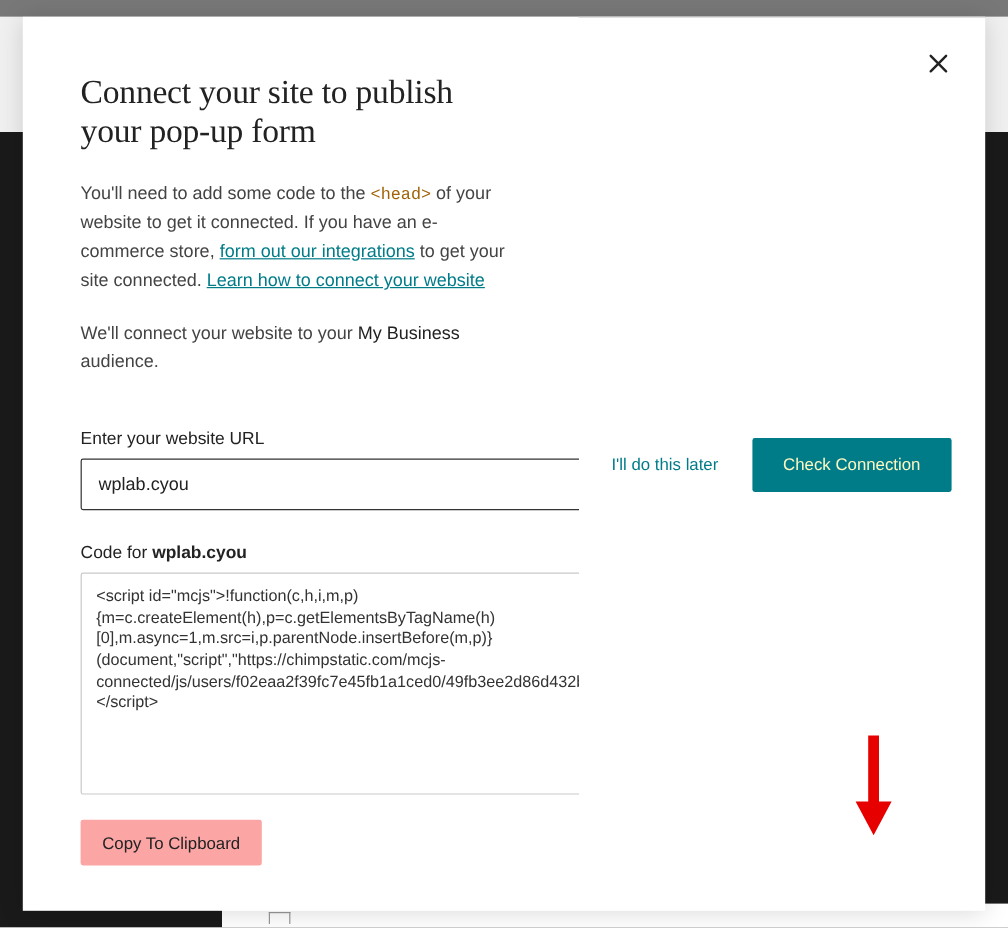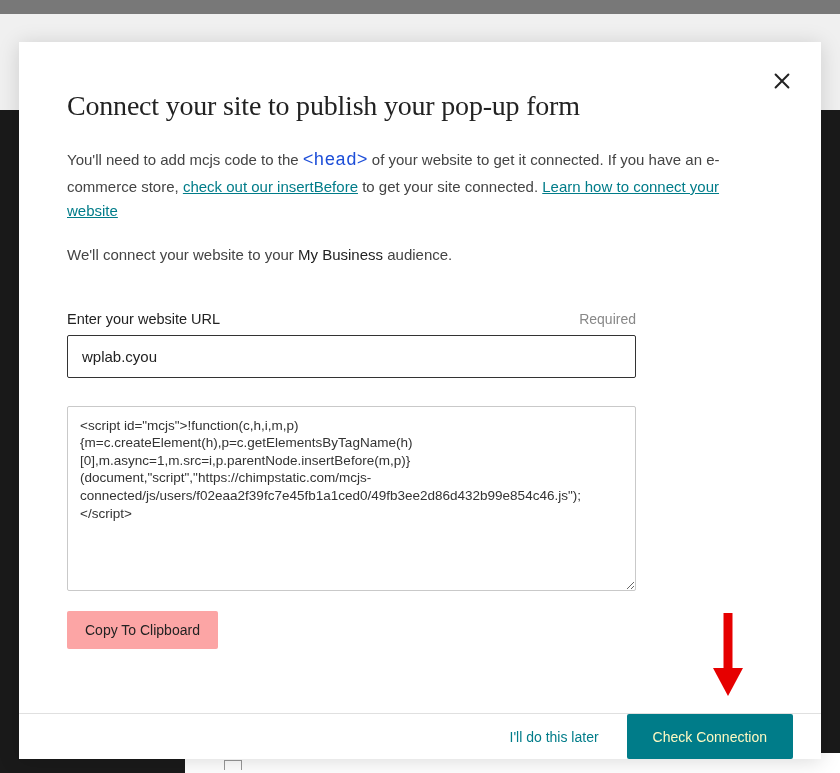--- a/index.html
+++ b/index.html
@@ -49,22 +49,21 @@
     }
     .modal {
       position: absolute;
       top: 14px;
       left: 19px;
       right: 19px;
       bottom: 14px;
       background: #fff;
       box-shadow: 0 2px 20px rgba(0,0,0,0.15);
       display: flex;
-      flex-direction: column;
-      margin-top: 28px;
+      flex-direction: row;
     }
     .modal-close {
       position: absolute;
       top: 28px;
       right: 28px;
       width: 22px;
       height: 22px;
       cursor: pointer;
       color: #222;
     }
@@ -86,22 +85,22 @@
       letter-spacing: -0.2px;
     }
     .intro-text {
       font-size: 15px;
       line-height: 1.6;
       color: #444;
       margin-bottom: 20px;
     }
     .intro-text .code-tag {
       font-family: "Courier New", Courier, monospace;
-      color: #1d4ed8;
-      font-size: 18px;
+      color: #a16207;
+      font-size: 14px;
     }
     .intro-text a {
       color: #007c89;
       text-decoration: underline;
     }
     .intro-text strong {
       font-weight: 400;
       color: #222;
     }
     .form-section {
@@ -220,36 +219,41 @@
   <div class="modal-close">
     <svg viewBox="0 0 24 24">
       <path d="M5 5 L19 19 M19 5 L5 19" stroke="#222" stroke-width="2.2" fill="none" stroke-linecap="round"></path>
     </svg>
   </div>
 
   <div class="modal-body">
     <h1 class="modal-title">Connect your site to publish your pop-up form</h1>
 
     <p class="intro-text">
-      <span>You'll need to add mcjs code to the </span><span class="code-tag">&lt;head&gt;</span><span> of your website to get it connected. If you have an e-commerce store, </span><a href="#">check out our insertBefore</a><span> to get your site connected. </span><a href="#">Learn how to connect your website</a>
+      <span>You'll need to add some code to the </span><span class="code-tag">&lt;head&gt;</span><span> of your website to get it connected. If you have an e-commerce store, </span><a href="#">form out our integrations</a><span> to get your site connected. </span><a href="#">Learn how to connect your website</a>
     </p>
 
     <p class="intro-text">
       <span>We'll connect your website to your </span><strong>My Business</strong><span> audience.</span>
     </p>
 
     <div class="form-section">
       <div class="label-row" style="width:569px">
         <label class="field-label">Enter your website URL</label>
         <span class="required-text">Required</span>
       </div>
       <input type="text" class="text-input" value="wplab.cyou" style="">
     </div>
 
     <div class="code-section">
+      <div class="label-row" style="width:569px">
+        <label class="field-label">
+          <span>Code for </span><strong>wplab.cyou</strong>
+        </label>
+      </div>
       <textarea class="code-textarea" readonly="" style="">&lt;script id="mcjs"&gt;!function(c,h,i,m,p){m=c.createElement(h),p=c.getElementsByTagName(h)[0],m.async=1,m.src=i,p.parentNode.insertBefore(m,p)}(document,"script","https://chimpstatic.com/mcjs-connected/js/users/f02eaa2f39fc7e45fb1a1ced0/49fb3ee2d86d432b99e854c46.js");&lt;/script&gt;</textarea>
       <div>
         <button class="copy-button">Copy To Clipboard</button>
       </div>
     </div>
   </div>
 
   <div class="modal-footer">
     <a class="later-link">I'll do this later</a>
     <button class="primary-button">Check Connection</button>

